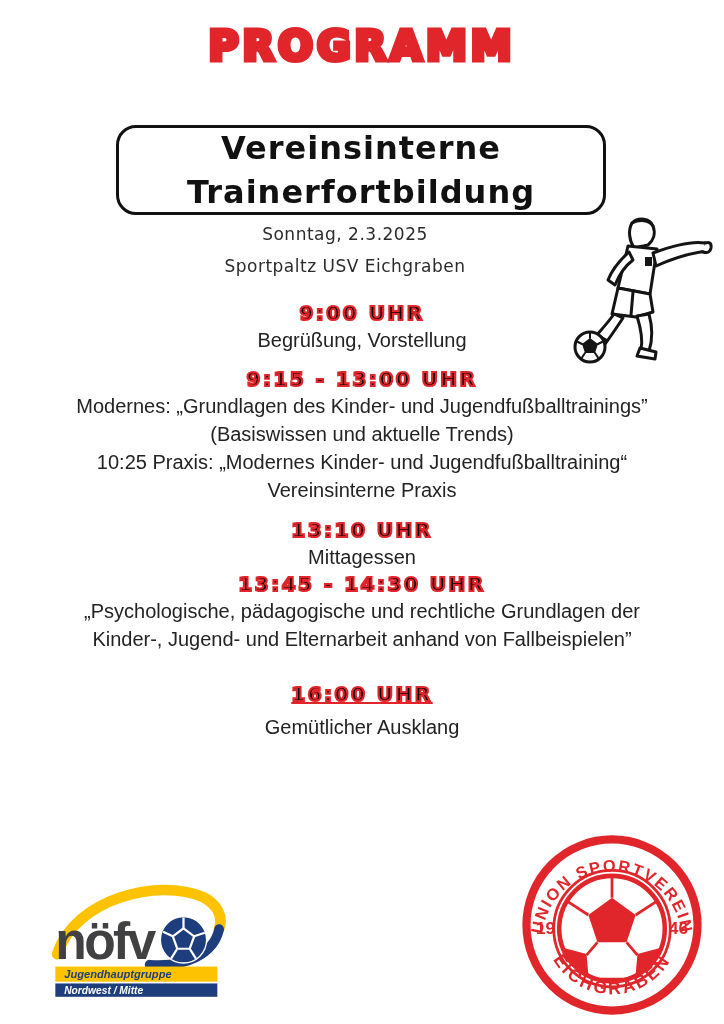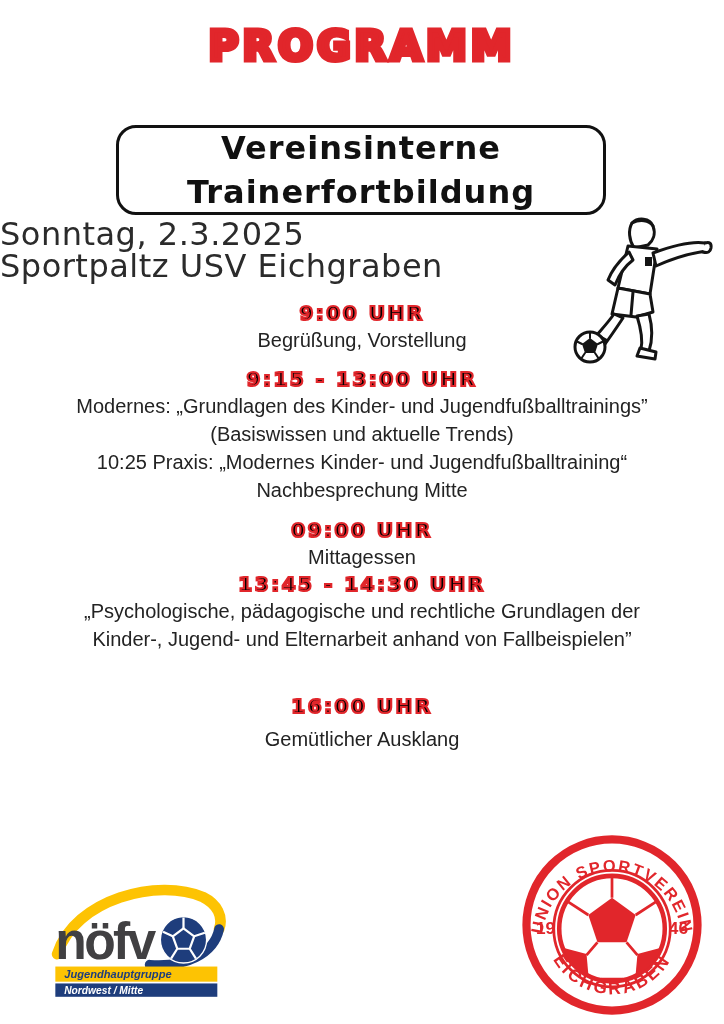--- a/index.html
+++ b/index.html
@@ -18,36 +18,36 @@
   
   .header-box{
     position:absolute;top:125px;left:116px;width:484px;height:84px;
     border:3px solid #111;border-radius:20px;background:#fff;
     display:flex;flex-direction:column;align-items:center;justify-content:space-between;
     font-family:"DejaVu Sans",sans-serif;font-weight:bold;
     font-size:32px;line-height:40px;letter-spacing:1px;color:#111;
   }
   
   .event-block{
-    position:absolute;top:218px;left:0;width:690px;
-    font-family:"DejaVu Sans",sans-serif;font-size:32px;line-height:32px;
+    position:absolute;top:218px;left:0;width:690px;text-align:center;
+    font-family:"DejaVu Sans",sans-serif;font-size:17px;line-height:32px;
     letter-spacing:.5px;color:#2b2b2b;
   }
   
   .schedule{position:absolute;top:300px;left:0;right:0;text-align:center;}
   .time{
     font-family:"DejaVu Sans",sans-serif;font-weight:bold;
     font-size:20px;line-height:26px;letter-spacing:2.5px;color:#000000;
     -webkit-text-stroke:2.2px #e1262b;
   }
   .line{font-size:20px;line-height:28px;color:#232323;}
   .gap-a{margin-top:12px;}
   .gap-b{margin-top:13px;}
   .gap-c{margin-top:2px;}
-  .gap-big{margin-top:40px;}
+  .gap-big{margin-top:28px;text-decoration:underline;}
   .pad-after{margin-bottom:6px;}
   
   .player{position:absolute;left:552px;top:214px;width:170px;height:152px;}
   .noefv{position:absolute;left:50px;top:872px;width:178px;height:125px;}
   .seal{position:absolute;left:521px;top:834px;width:182px;height:182px;}
   svg text{font-family:"Liberation Sans",sans-serif;}
 </style>
 </head>
 <body>
 
@@ -89,25 +89,25 @@
     <div>
       <div class="time">9:00 UHR</div>
       <div class="line">Begrüßung, Vorstellung</div>
     </div>
 
     <div>
       <div class="time gap-a">9:15 -  13:00 UHR</div>
       <div class="line">Modernes: „Grundlagen des Kinder- und Jugendfußballtrainings”</div>
       <div class="line">(Basiswissen und aktuelle Trends)</div>
       <div class="line">10:25 Praxis: „Modernes Kinder- und Jugendfußballtraining“</div>
-      <div class="line">Nachbesprechung Mitte</div>
+      <div class="line">Vereinsinterne Praxis</div>
     </div>
 
     <div>
-      <div class="time gap-b">09:00 UHR</div>
+      <div class="time gap-b">13:10 UHR</div>
       <div class="line">Mittagessen</div>
     </div>
 
     <div>
       <div class="time">13:45 - 14:30 UHR</div>
       <div class="line">„Psychologische, pädagogische und rechtliche Grundlagen der</div>
       <div class="line">Kinder-, Jugend- und Elternarbeit anhand von Fallbeispielen”</div>
     </div>
 
 

